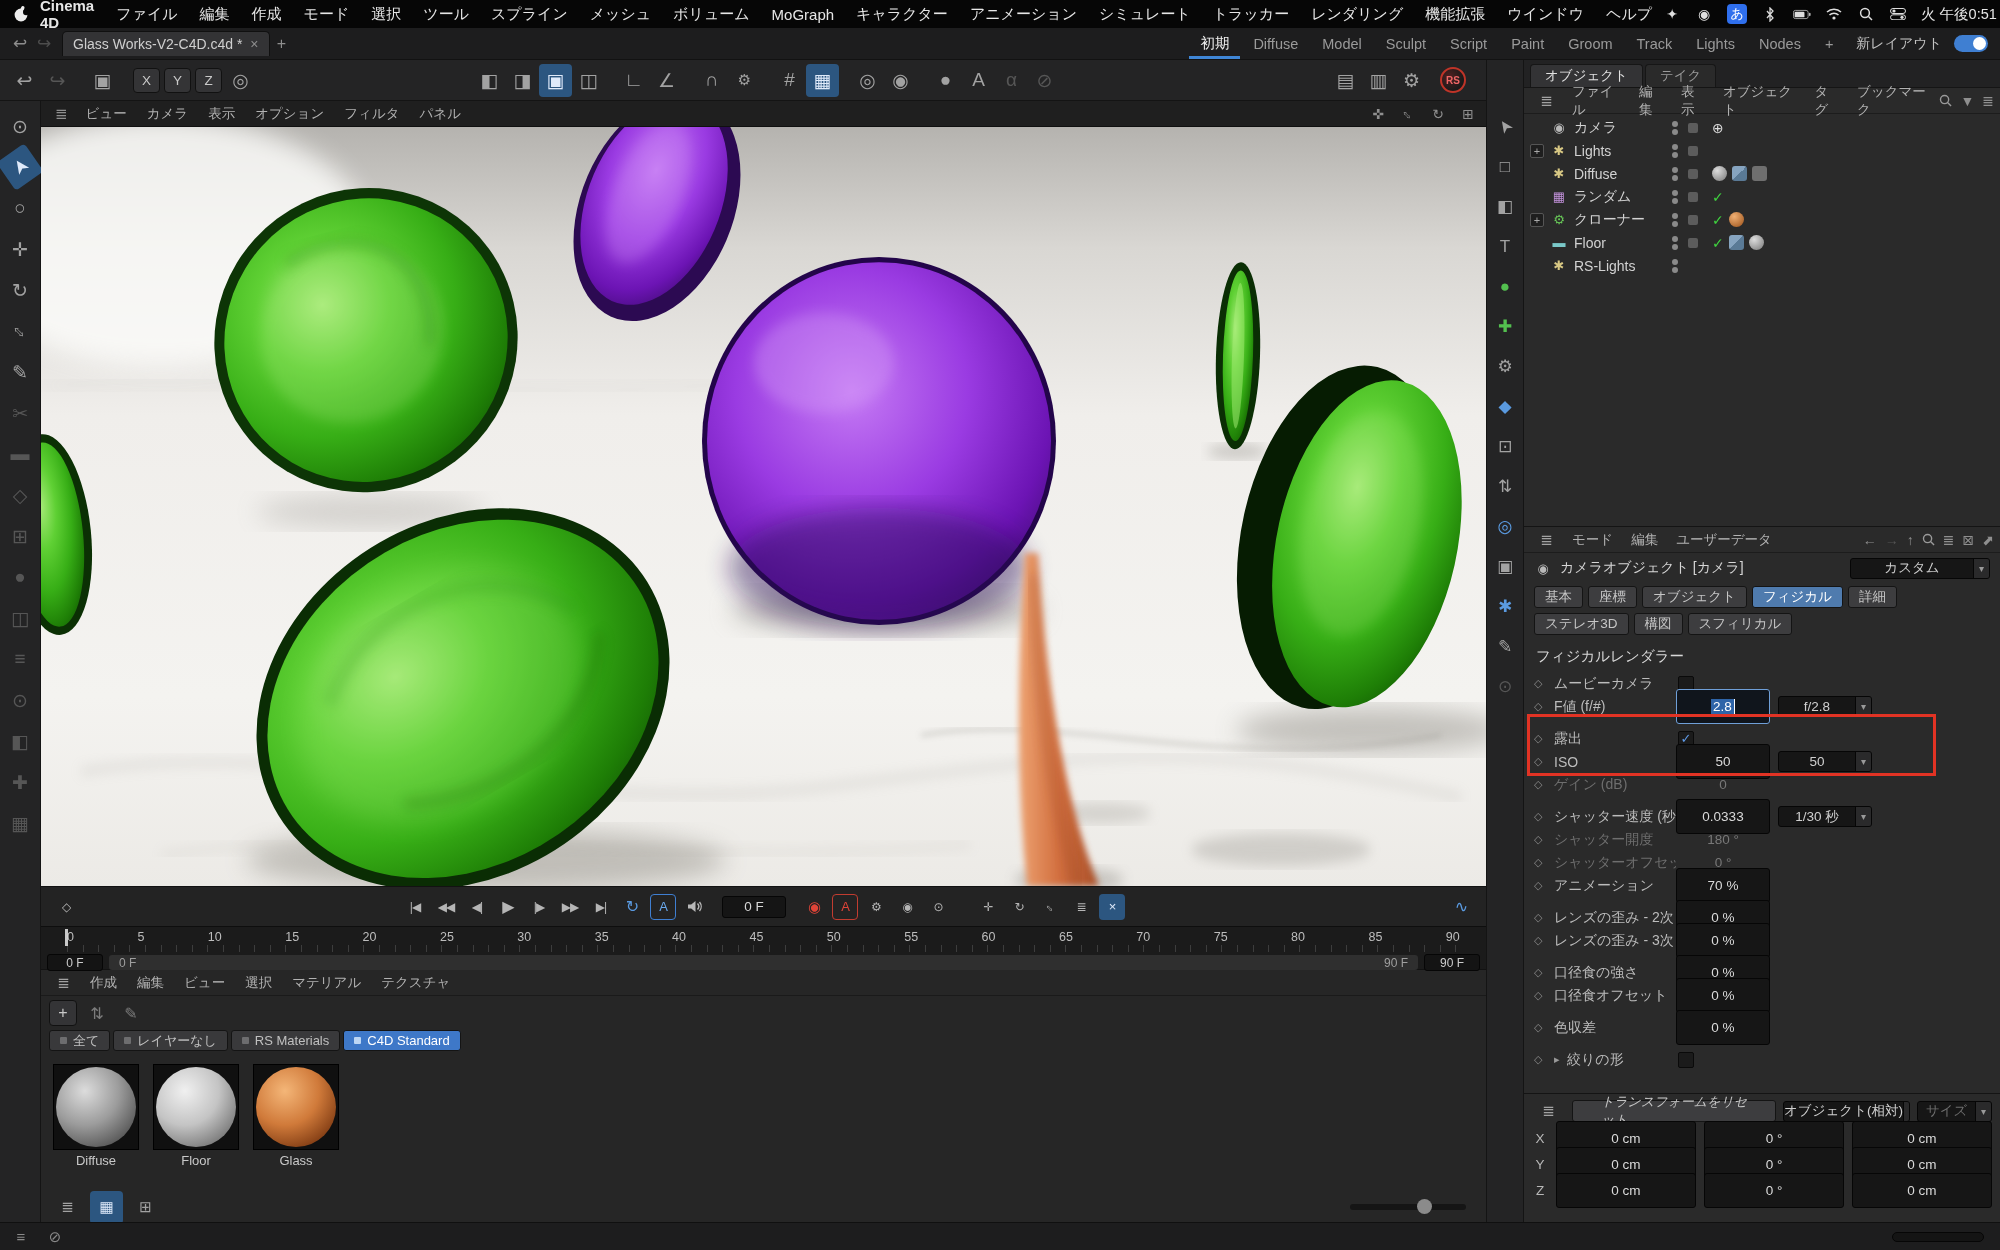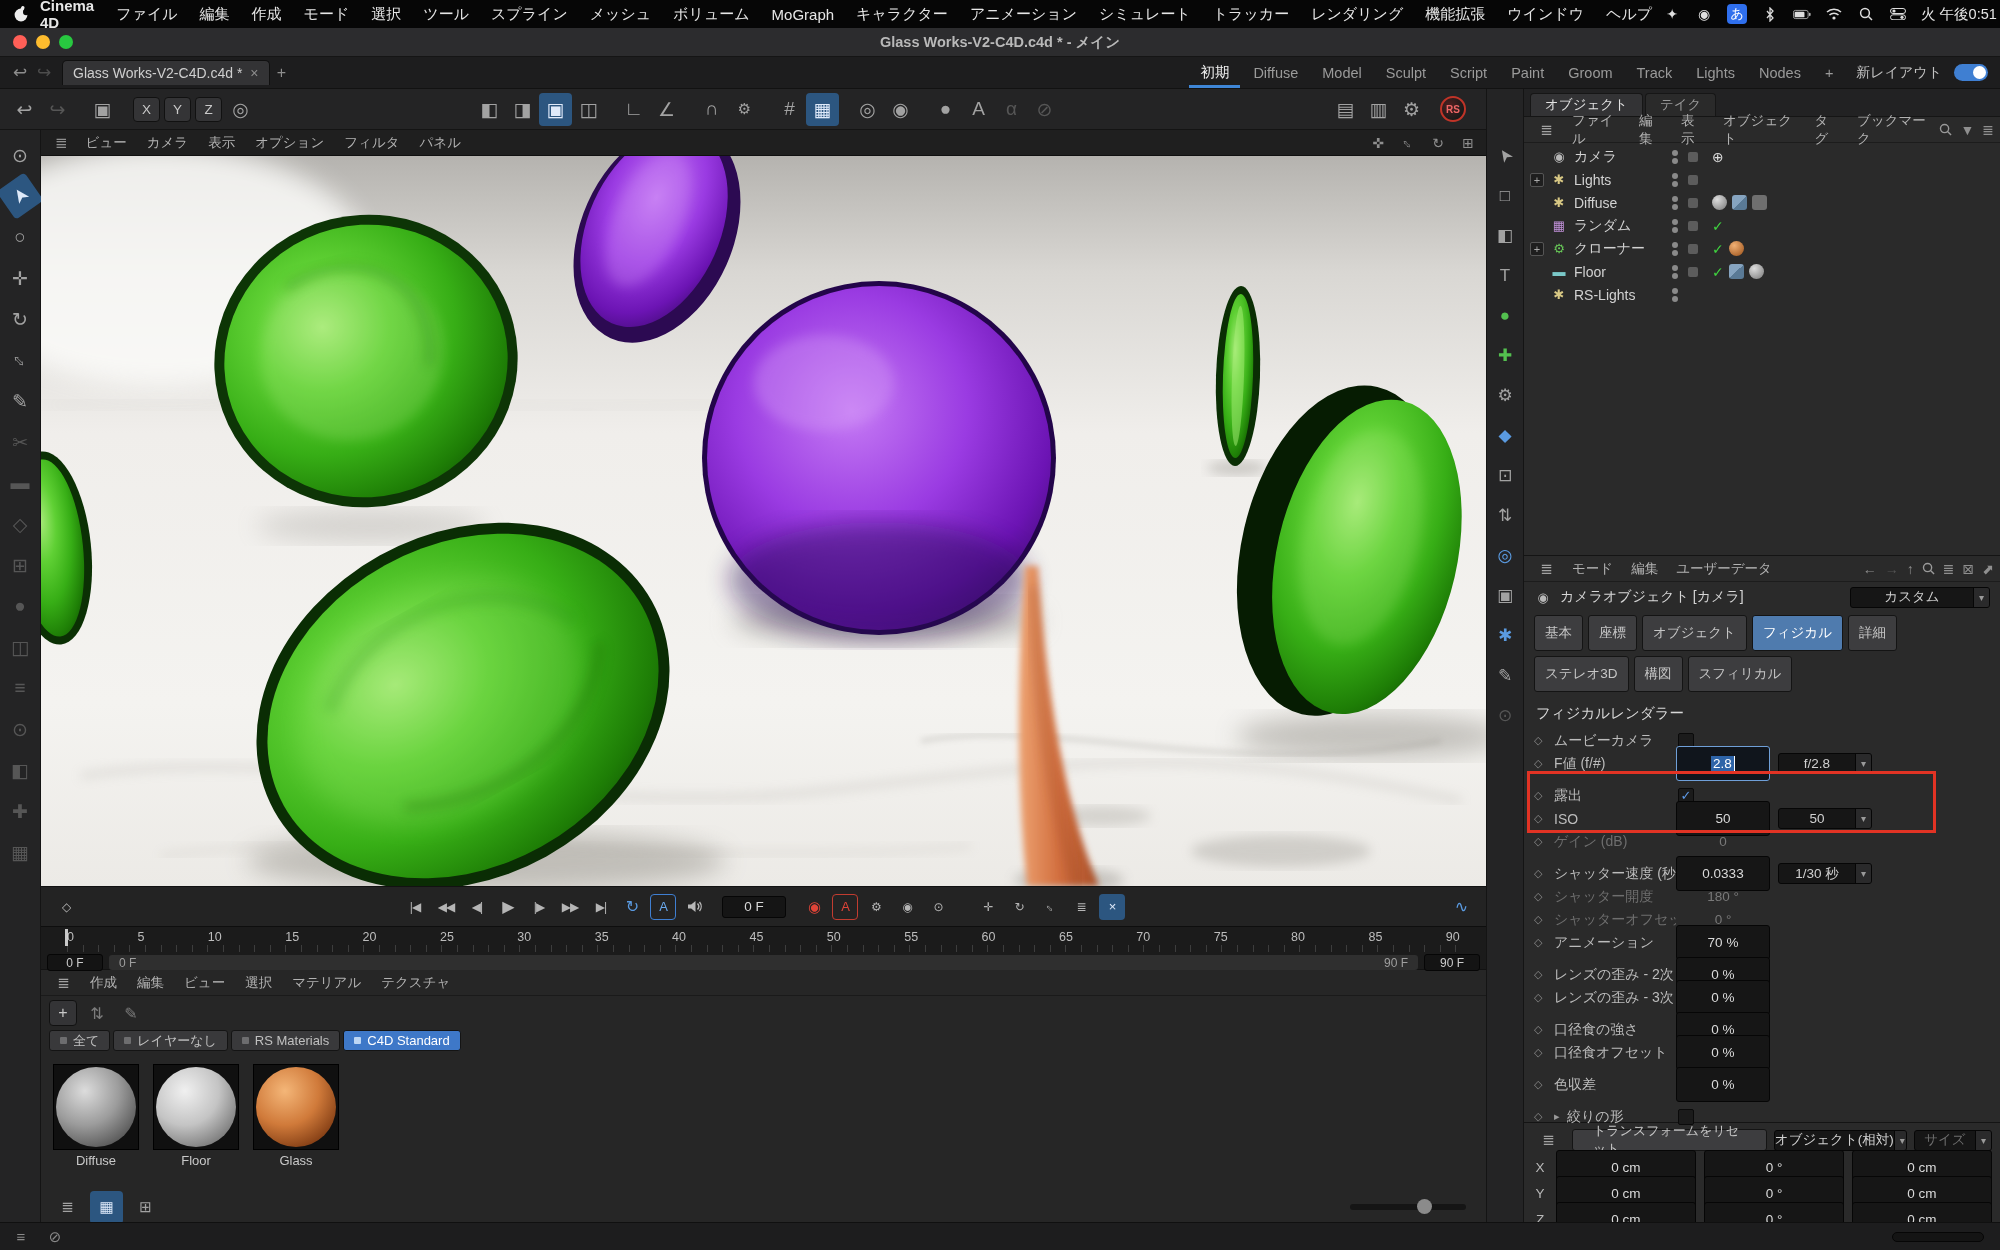--- a/index.html
+++ b/index.html
@@ -166,21 +166,21 @@
   .otag.sphere{border-radius:50%;background:radial-gradient(circle at 35% 30%,#ddd,#777);}
   .otag.orange{border-radius:50%;background:radial-gradient(circle at 35% 30%,#f0b074,#9a5018);}
   .otag.pic{background:linear-gradient(135deg,#86a4c0 50%,#5a7a96 50%);}
   .otarget{color:#dcdcdc;font-size:14px;}
 
   
   .attr{height:567px;display:flex;flex-direction:column;border-top:1px solid #141414;flex:0 0 auto;position:relative;}
   .objrow{height:30px;display:flex;align-items:center;padding:0 10px;gap:8px;font-size:14px;color:#d6d6d6;flex:0 0 auto;}
   .objrow .dd{margin-left:auto;}
   .tabbtns{display:flex;flex-wrap:wrap;gap:5px;padding:3px 10px 2px 10px;flex:0 0 auto;}
-  .tb{height:36px;background:#3d3d3f;border:1px solid #141414;border-radius:3px;color:#c6c6c6;font-size:13.5px;
+  .tb{height:22px;background:#3d3d3f;border:1px solid #141414;border-radius:3px;color:#c6c6c6;font-size:13.5px;
     display:flex;align-items:center;padding:8px 10px;}
   .tb.active{background:#4f7bae;color:#fff;}
   .section{font-size:14.5px;color:#d8d8d8;padding:10px 0 6px 12px;flex:0 0 auto;}
   .arow{height:23px;display:flex;align-items:center;padding-left:10px;font-size:14px;color:#bcbcbc;flex:0 0 auto;}
   .arow.gap{margin-top:9px;}
   .arow.dis{color:#6e6e6e;}
   .dia{width:20px;color:#8a8a8a;font-size:11px;flex:0 0 auto;}
   .caret{width:13px;color:#9a9a9a;font-size:11px;flex:0 0 auto;}
   .albl{width:122px;white-space:nowrap;overflow:hidden;flex:0 0 auto;}
   .albl.wcaret{width:109px;}
@@ -199,21 +199,21 @@
   .hl-zone{position:relative;}
   .red-frame{position:absolute;left:3px;right:64px;top:-4px;bottom:-3px;border:3px solid #e23324;
     pointer-events:none;z-index:30;}
   .cb{width:16px;height:16px;background:#1b1b1b;border:1px solid #0a0a0a;border-radius:2px;margin-left:2px;
     display:flex;align-items:center;justify-content:center;color:#5e9ae8;font-size:13px;font-weight:bold;}
 
   
   .coord{flex:1;border-top:1px solid #141414;display:flex;flex-direction:column;padding:4px 8px;gap:3px;}
   .chead{display:flex;align-items:center;gap:7px;height:26px;}
   .cbtn{height:22px;background:#3d3d3f;border:1px solid #141414;border-radius:3px;color:#c6c6c6;font-size:13px;
-    display:flex;align-items:center;padding:0 20px;}
+    display:flex;align-items:center;padding:0 28px;font-style:italic;}
   .chead .dd{width:150px;}
   .chead .dd.dim .ddv{color:#6e6e6e;}
   .crow{display:flex;align-items:center;gap:8px;height:23px;}
   .cax{width:16px;font-size:13.5px;color:#b8b8b8;text-align:center;}
   .crow .fld{flex:1;}
 
   
   .statusbar{height:28px;background:#1d1d1e;border-top:1px solid #101010;display:flex;align-items:center;
     padding:0 10px;gap:12px;flex:0 0 auto;}
   .statusbar .ib{width:22px;height:22px;font-size:15px;color:#8a8a8a;}
@@ -287,26 +287,20 @@
             <rect x="0.5" y="0.5" width="15" height="5" rx="2.5" stroke="#ddd" fill="none"></rect>
             <circle cx="4" cy="3" r="1.6" fill="#ddd"></circle>
             <rect x="0.5" y="6.8" width="15" height="5" rx="2.5" stroke="#ddd" fill="none"></rect>
             <circle cx="12" cy="9.3" r="1.6" fill="#ddd"></circle>
           </svg>
       </span>
       <span class="clock">火 午後0:51</span>
     </span>
   </div>
 
-  <div class="titlebar">
-    <span class="tl r"></span>
-    <span class="tl y"></span>
-    <span class="tl g"></span>
-    <span class="wtitle">Glass Works-V2-C4D.c4d * - メイン</span>
-  </div>
 
   <div class="tabrow">
     <span class="hist">↩</span>
     <span class="hist dim">↪</span>
     <span class="doctab">
       <span>Glass Works-V2-C4D.c4d *</span>
       <span class="x">×</span>
     </span>
     <span class="addtab">+</span>
     <span class="laytabs">

